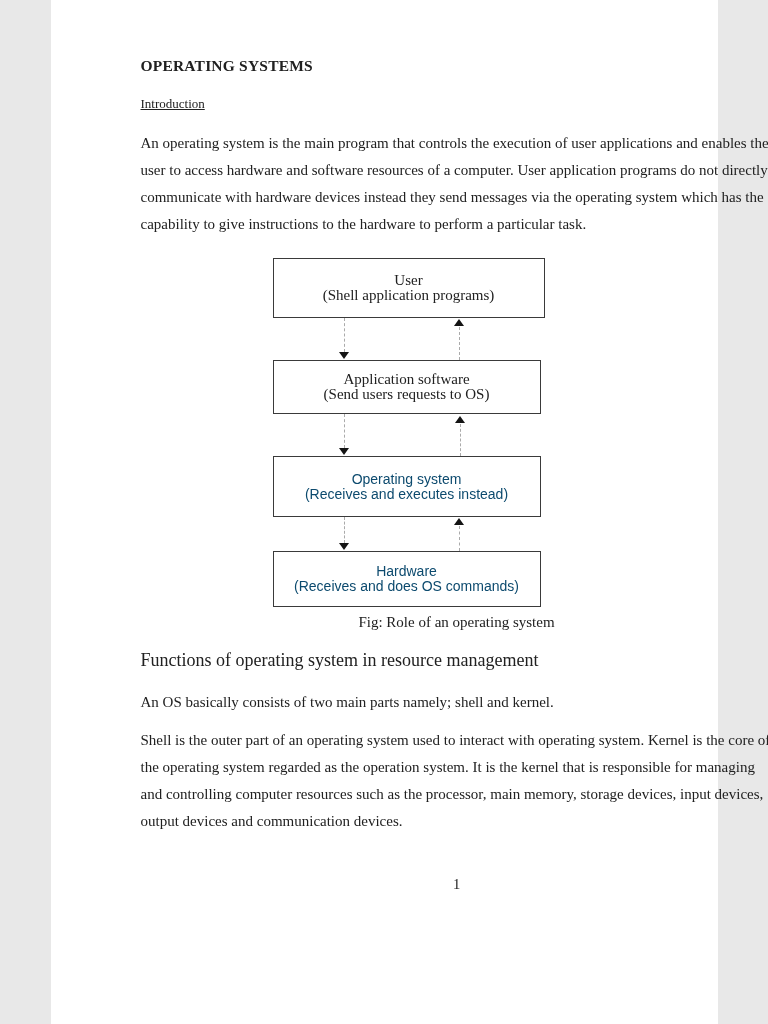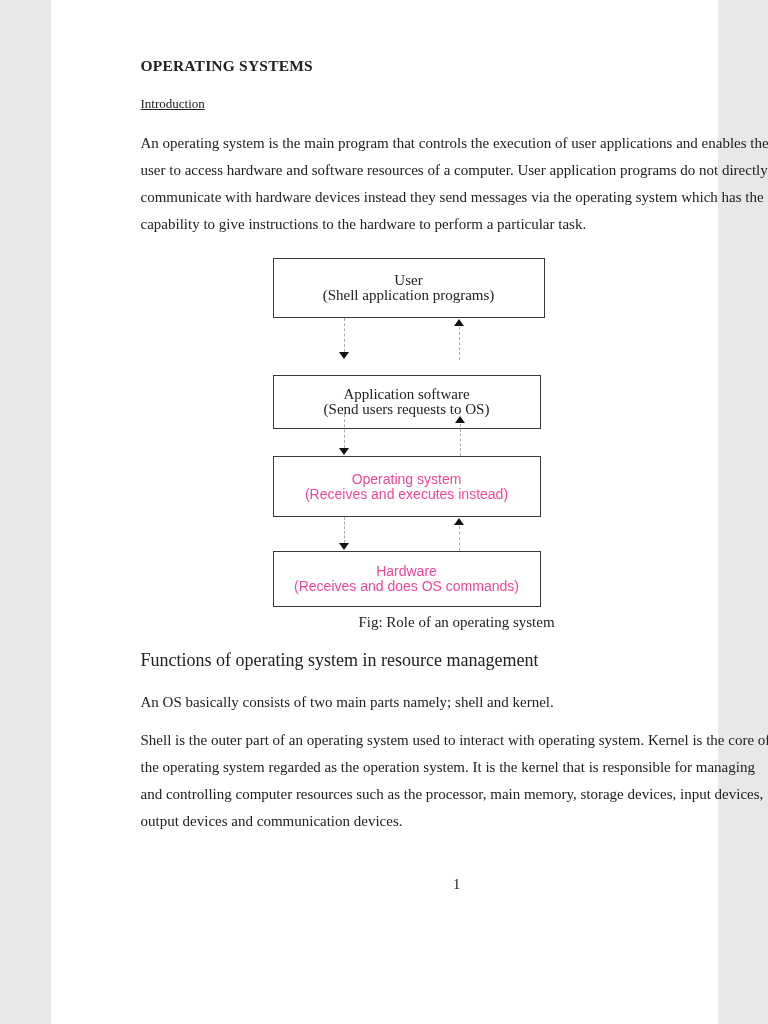--- a/index.html
+++ b/index.html
@@ -17,23 +17,23 @@
 
   
   .diagram{position:relative;width:632px;height:349px;margin:20px 0 0 0;}
   .dbox{
     position:absolute;border:1.5px solid #3a3a3a;box-sizing:border-box;background:#fff;
     display:flex;flex-direction:column;align-items:center;justify-content:center;
     text-align:center;
   }
   .dbox .bline{line-height:15px;display:block;}
   .serif-box{font-family:"Liberation Serif", serif;font-size:15px;}
-  .sans-box{font-family:"Liberation Sans", sans-serif;font-size:14px;color:#ec4899;}
+  .sans-box{font-family:"Liberation Sans", sans-serif;font-size:14px;color:#0c4a6e;}
   .box1{left:132px;top:0;width:272px;height:60px;}
-  .box2{left:132px;top:117px;width:268px;height:54px;}
+  .box2{left:132px;top:102px;width:268px;height:54px;}
   .box3{left:132px;top:198px;width:268px;height:61px;}
   .box4{left:132px;top:293px;width:268px;height:56px;}
 
   .aline{position:absolute;width:0;border-left:1px dashed #aaaaaa;}
   .ahead{position:absolute;width:0;height:0;border-left:5px solid transparent;border-right:5px solid transparent;}
   .ahead.down{border-top:7px solid #141414;}
   .ahead.up{border-bottom:7px solid #141414;}
 
   .d1-line{left:203px;top:60px;height:34px;}   .d1-head{left:198px;top:94px;}
   .u1-head{left:313px;top:61px;}               .u1-line{left:318px;top:69px;height:33px;}

